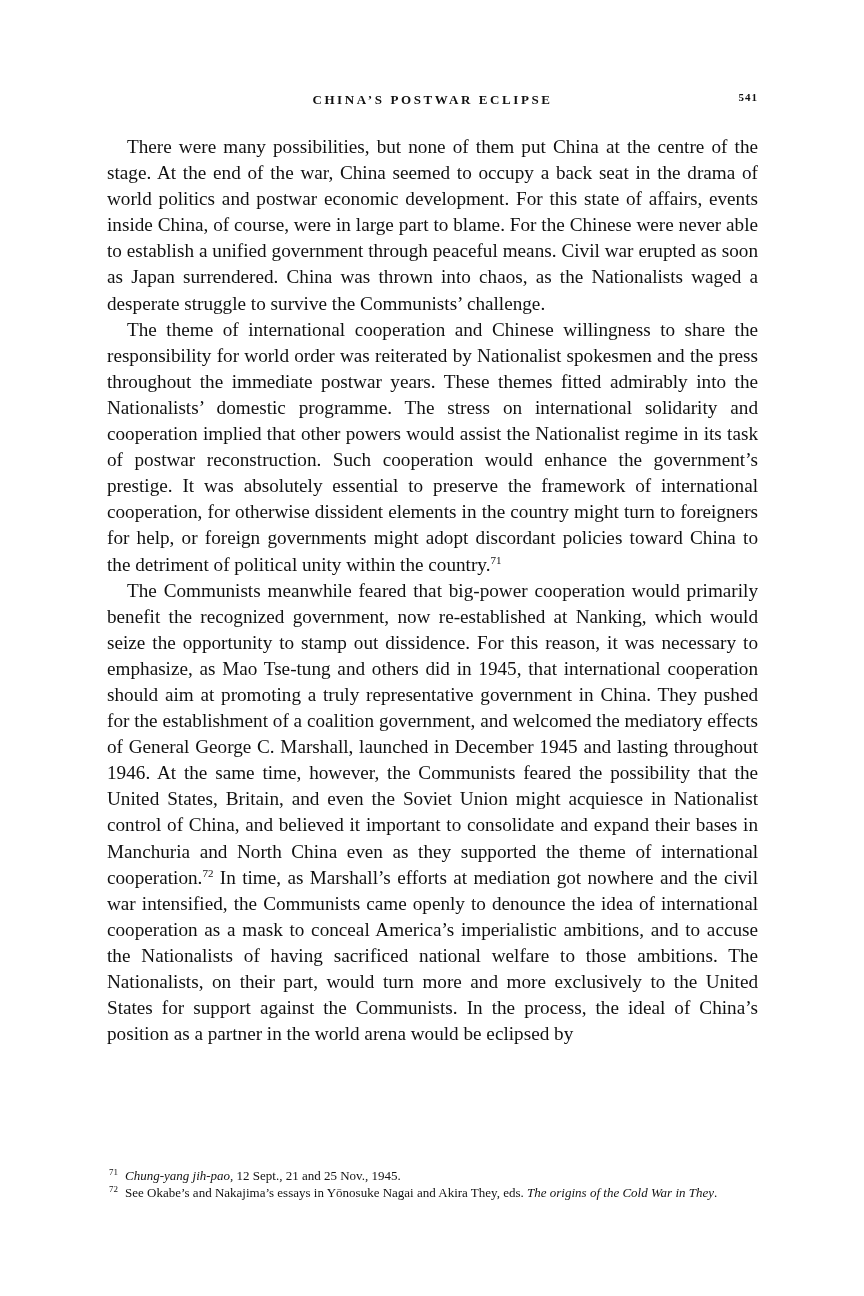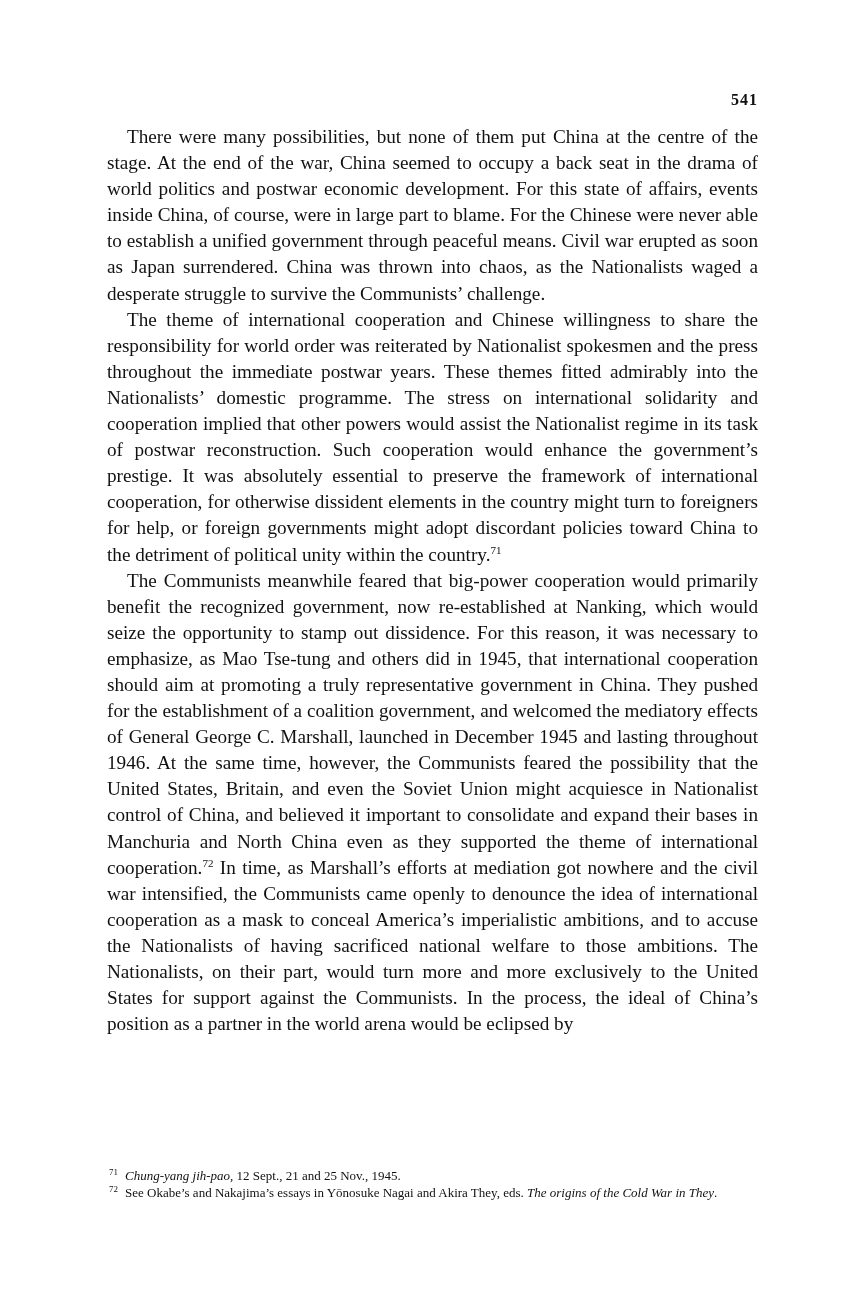--- a/index.html
+++ b/index.html
@@ -33,26 +33,26 @@
       position: absolute;
       left: 0;
       right: 0;
       text-align: center;
       top: 4px;
     }
     .page-number {
       position: absolute;
       right: 0;
       top: 3px;
-      font-size: 16px;
+      font-size: 11px;
       letter-spacing: 1px;
       font-weight: bold;
     }
     .body-text {
-      margin-top: 10px;
+      margin-top: 20px;
       font-size: 19.2px;
       line-height: 26.1px;
       text-align: justify;
     }
     .body-text p {
       margin: 0;
       text-indent: 20px;
     }
     sup.fnref {
       font-size: 11px;
@@ -78,20 +78,21 @@
       top: -3px;
       font-size: 9px;
     }
     .footnote i { }
   </style>
 </head>
 <body>
 
 <div class="page">
   <div class="running-head">
+    <span class="running-title">China’s Postwar Eclipse</span>
     <span class="page-number">541</span>
   </div>
 
   <div class="body-text">
     <p><span>There were many possibilities, but none of them put China at the centre of the stage. At the end of the war, China seemed to occupy a back seat in the drama of world politics and postwar economic development. For this state of affairs, events inside China, of course, were in large part to blame. For the Chinese were never able to establish a unified government through peaceful means. Civil war erupted as soon as Japan surrendered. China was thrown into chaos, as the Nationalists waged a desperate struggle to survive the Communists’ challenge.</span></p>
     <p><span>The theme of international cooperation and Chinese willingness to share the responsibility for world order was reiterated by Nationalist spokesmen and the press throughout the immediate postwar years. These themes fitted admirably into the Nationalists’ domestic programme. The stress on international solidarity and cooperation implied that other powers would assist the Nationalist regime in its task of postwar reconstruction. Such cooperation would enhance the government’s prestige. It was absolutely essential to preserve the framework of international cooperation, for otherwise dissident elements in the country might turn to foreigners for help, or foreign governments might adopt discordant policies toward China to the detriment of political unity within the country.</span><sup class="fnref">71</sup></p>
     <p><span>The Communists meanwhile feared that big-power cooperation would primarily benefit the recognized government, now re-established at Nanking, which would seize the opportunity to stamp out dissidence. For this reason, it was necessary to emphasize, as Mao Tse-tung and others did in 1945, that international cooperation should aim at promoting a truly representative government in China. They pushed for the establishment of a coalition government, and welcomed the mediatory effects of General George C. Marshall, launched in December 1945 and lasting throughout 1946. At the same time, however, the Communists feared the possibility that the United States, Britain, and even the Soviet Union might acquiesce in Nationalist control of China, and believed it important to consolidate and expand their bases in Manchuria and North China even as they supported the theme of international cooperation.</span><sup class="fnref">72</sup><span> In time, as Marshall’s efforts at mediation got nowhere and the civil war intensified, the Communists came openly to denounce the idea of international cooperation as a mask to conceal America’s imperialistic ambitions, and to accuse the Nationalists of having sacrificed national welfare to those ambitions. The Nationalists, on their part, would turn more and more exclusively to the United States for support against the Communists. In the process, the ideal of China’s position as a partner in the world arena would be eclipsed by</span></p>
   </div>
 </div>
 

